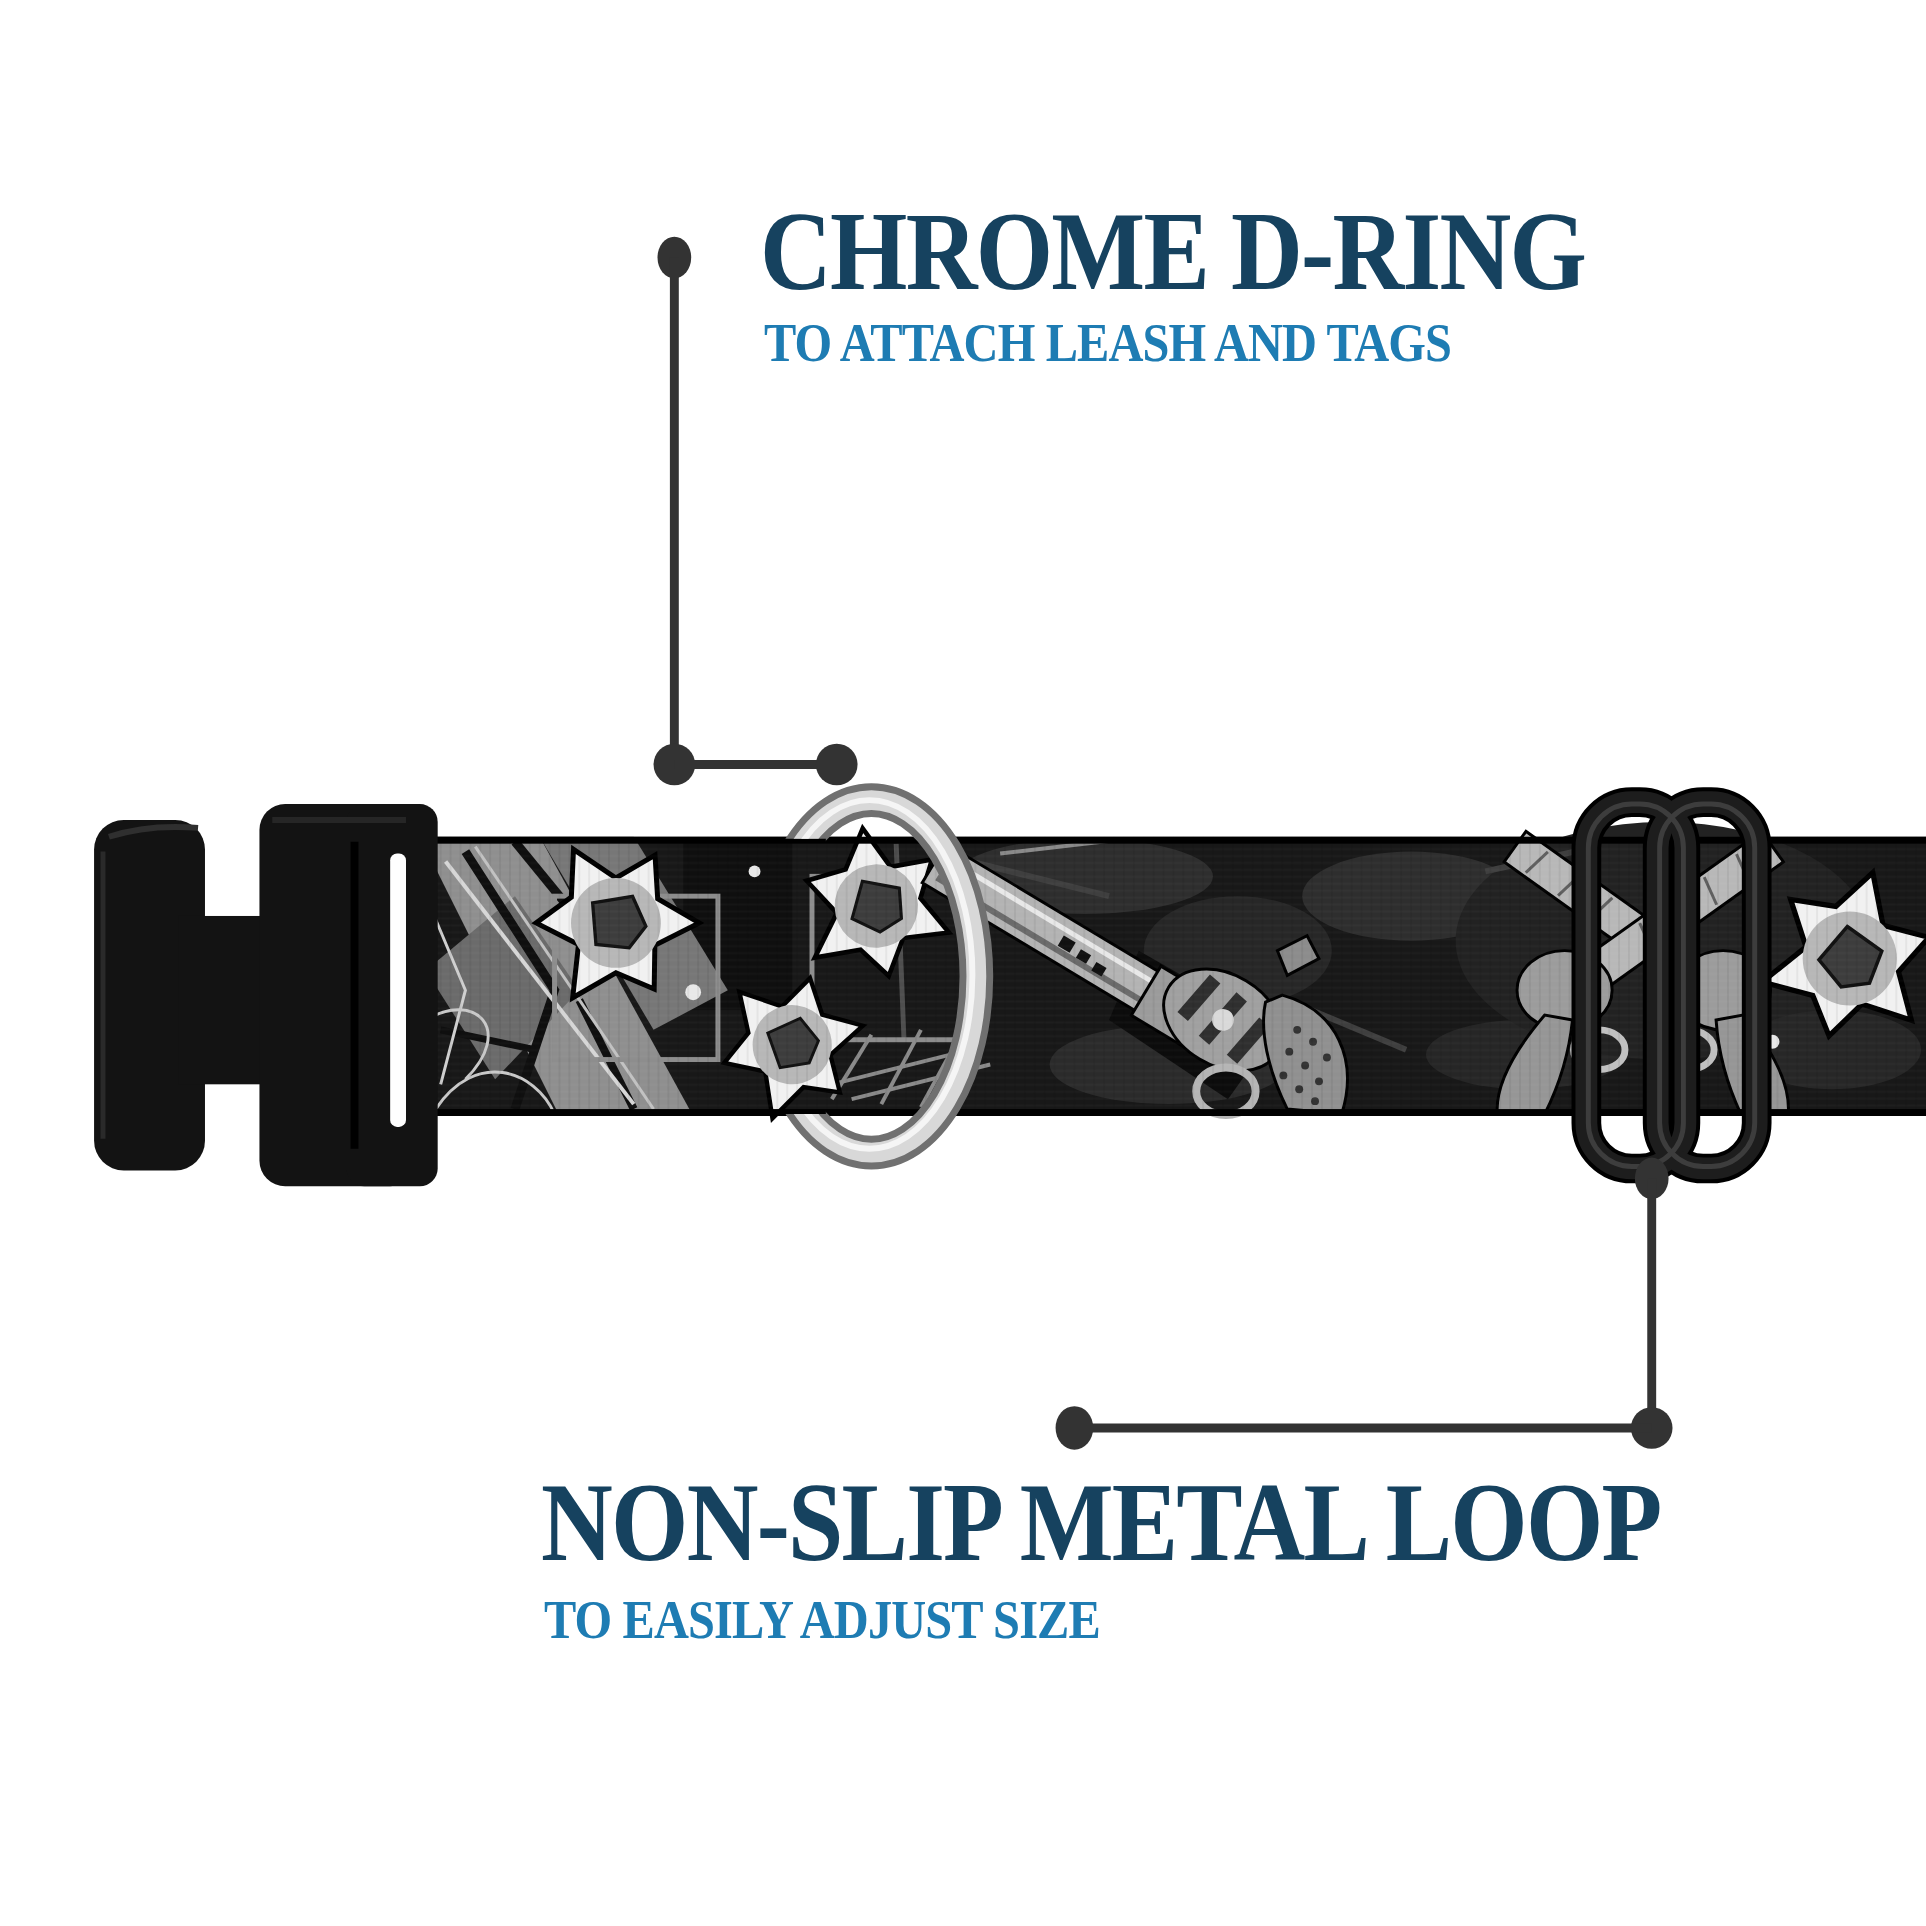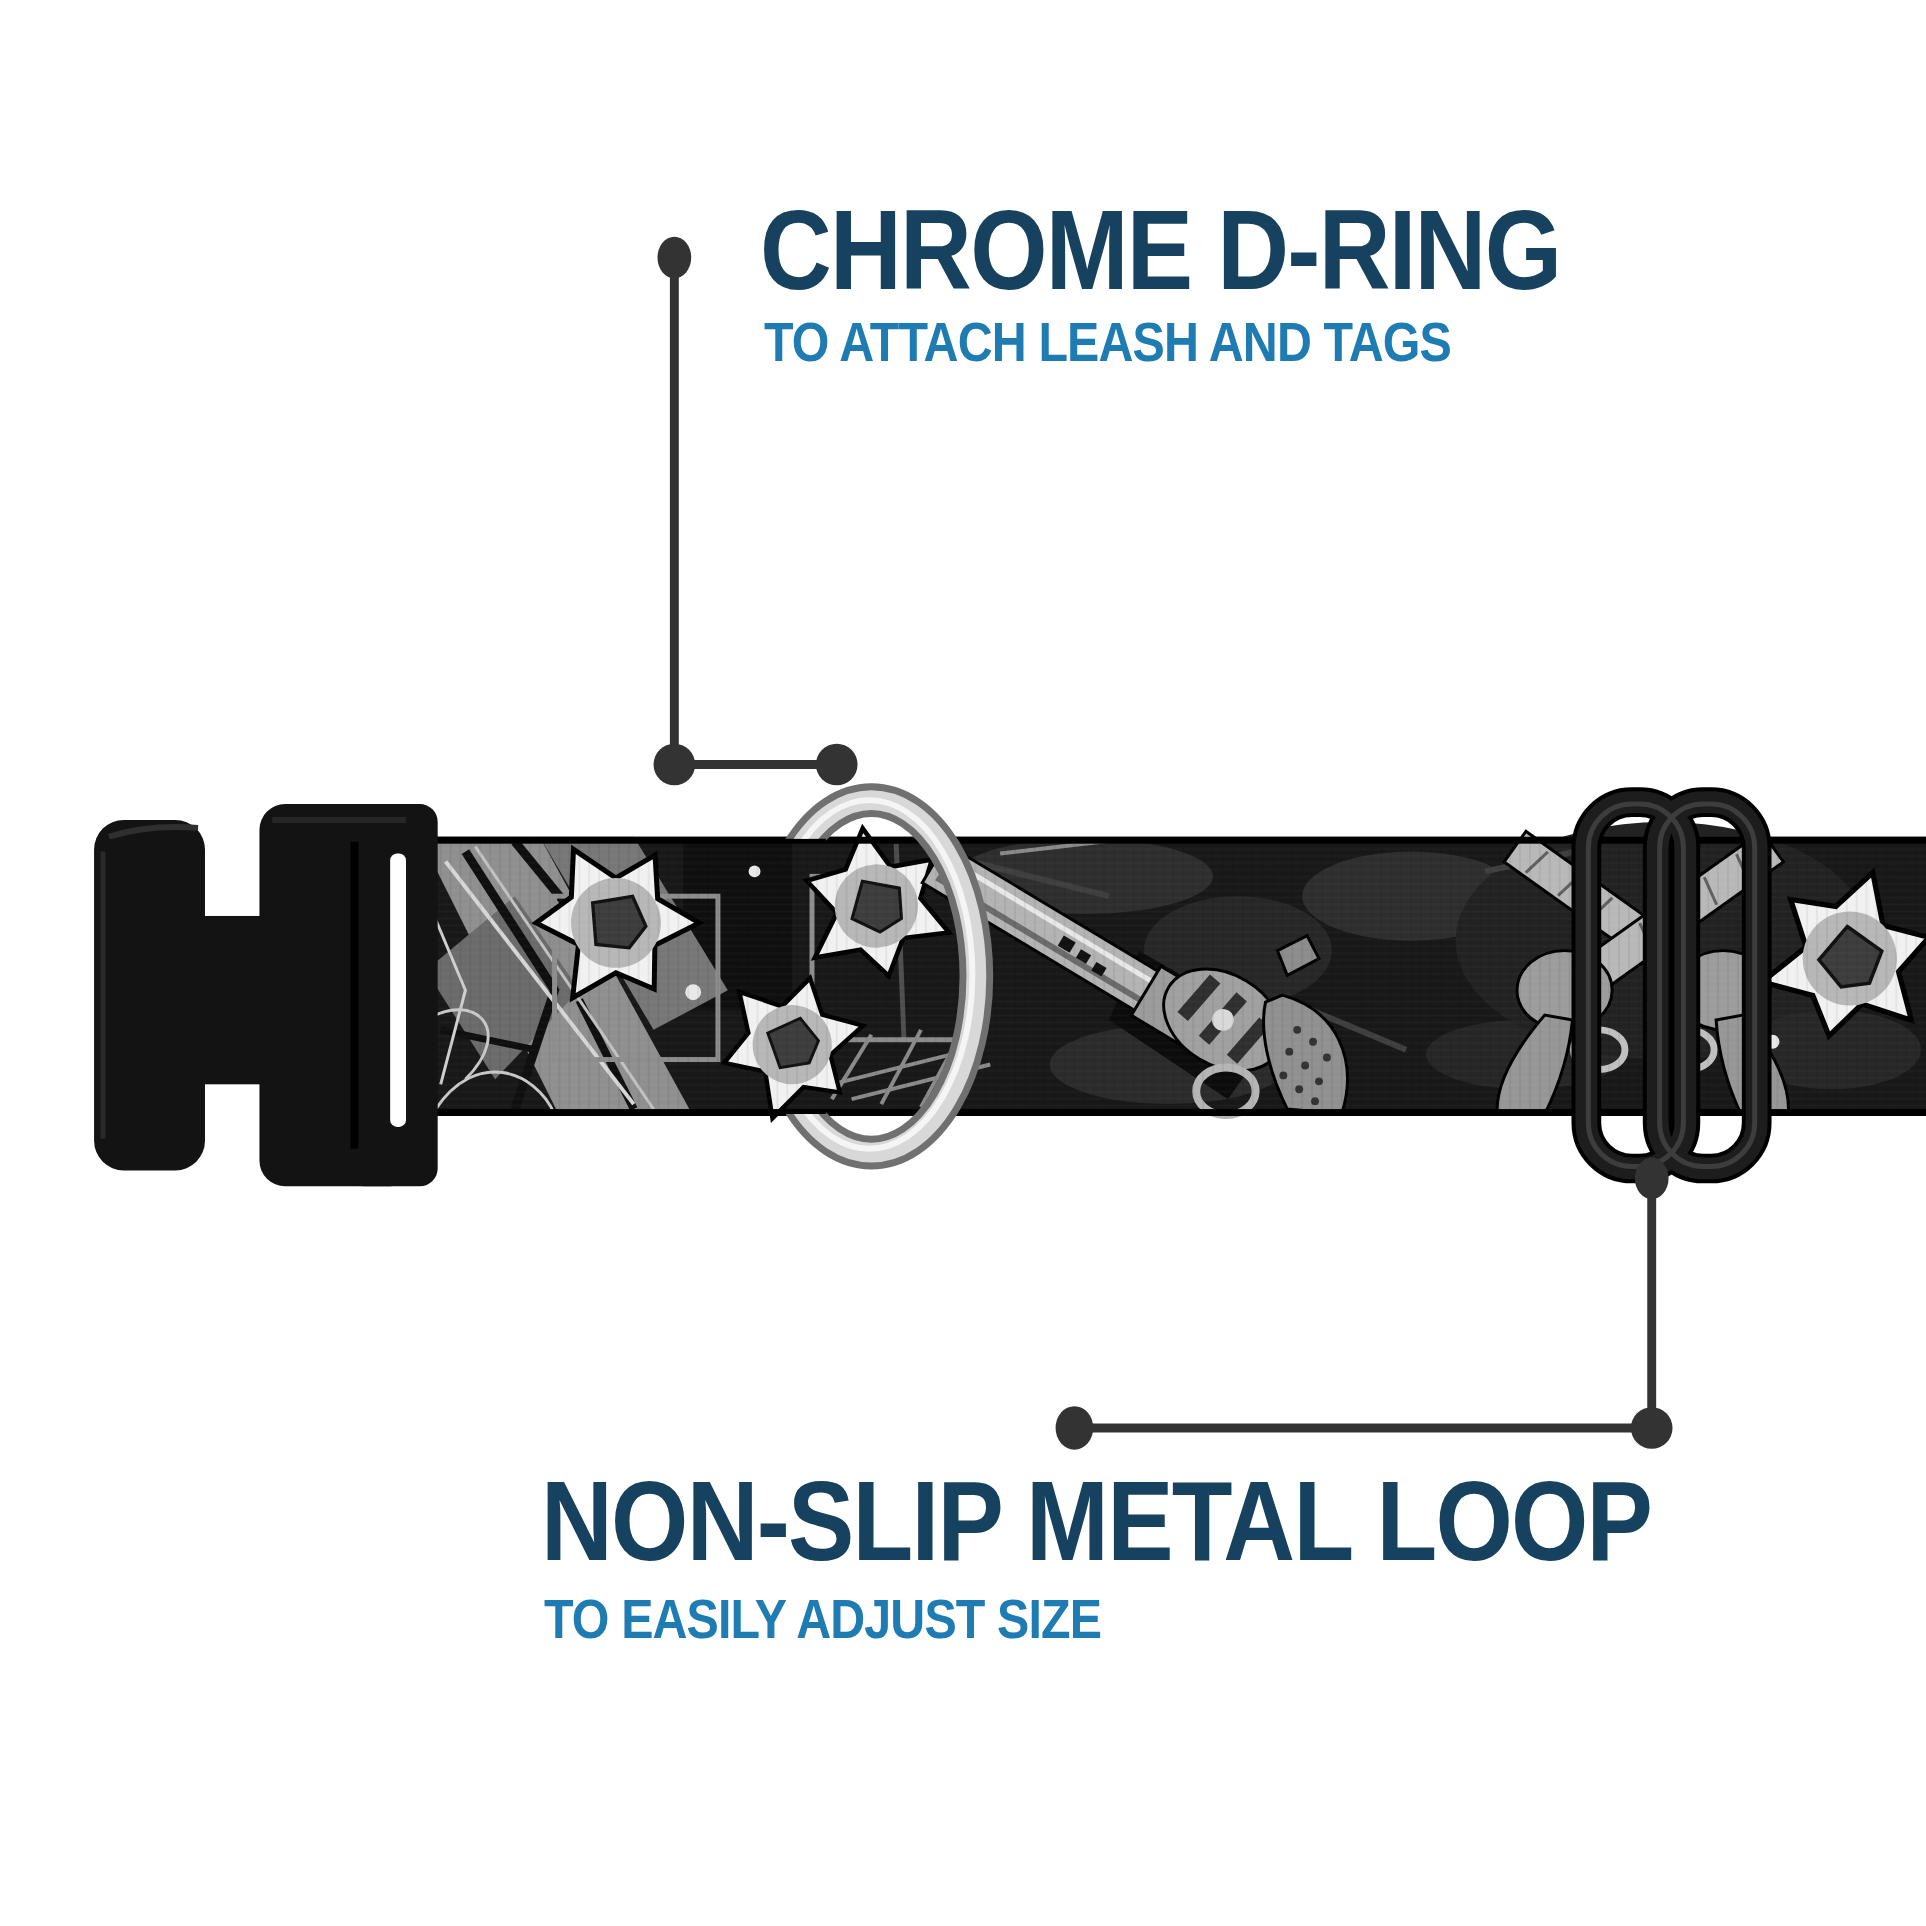--- a/index.html
+++ b/index.html
@@ -1,21 +1,21 @@
 <!DOCTYPE html>
 <html><head>
 <meta charset="utf-8">
 <style>
   html,body{margin:0;padding:0;background:#ffffff;}
   .stage{
     position:relative;
     width:1927px;height:1927px;
     background:#ffffff;
     overflow:hidden;
-    font-family:Liberation Sans, sans-serif;
+    font-family:Liberation Serif, serif;
   }
   .art{position:absolute;left:0;top:0;width:1927px;height:1927px;}
   .callout-text{position:absolute;white-space:nowrap;}
   .callout-title{
     font-weight:bold;
     color:#16425f;
     font-size:113px;
     letter-spacing:-2px;
     transform:scaleX(0.88);
     transform-origin:left top;

